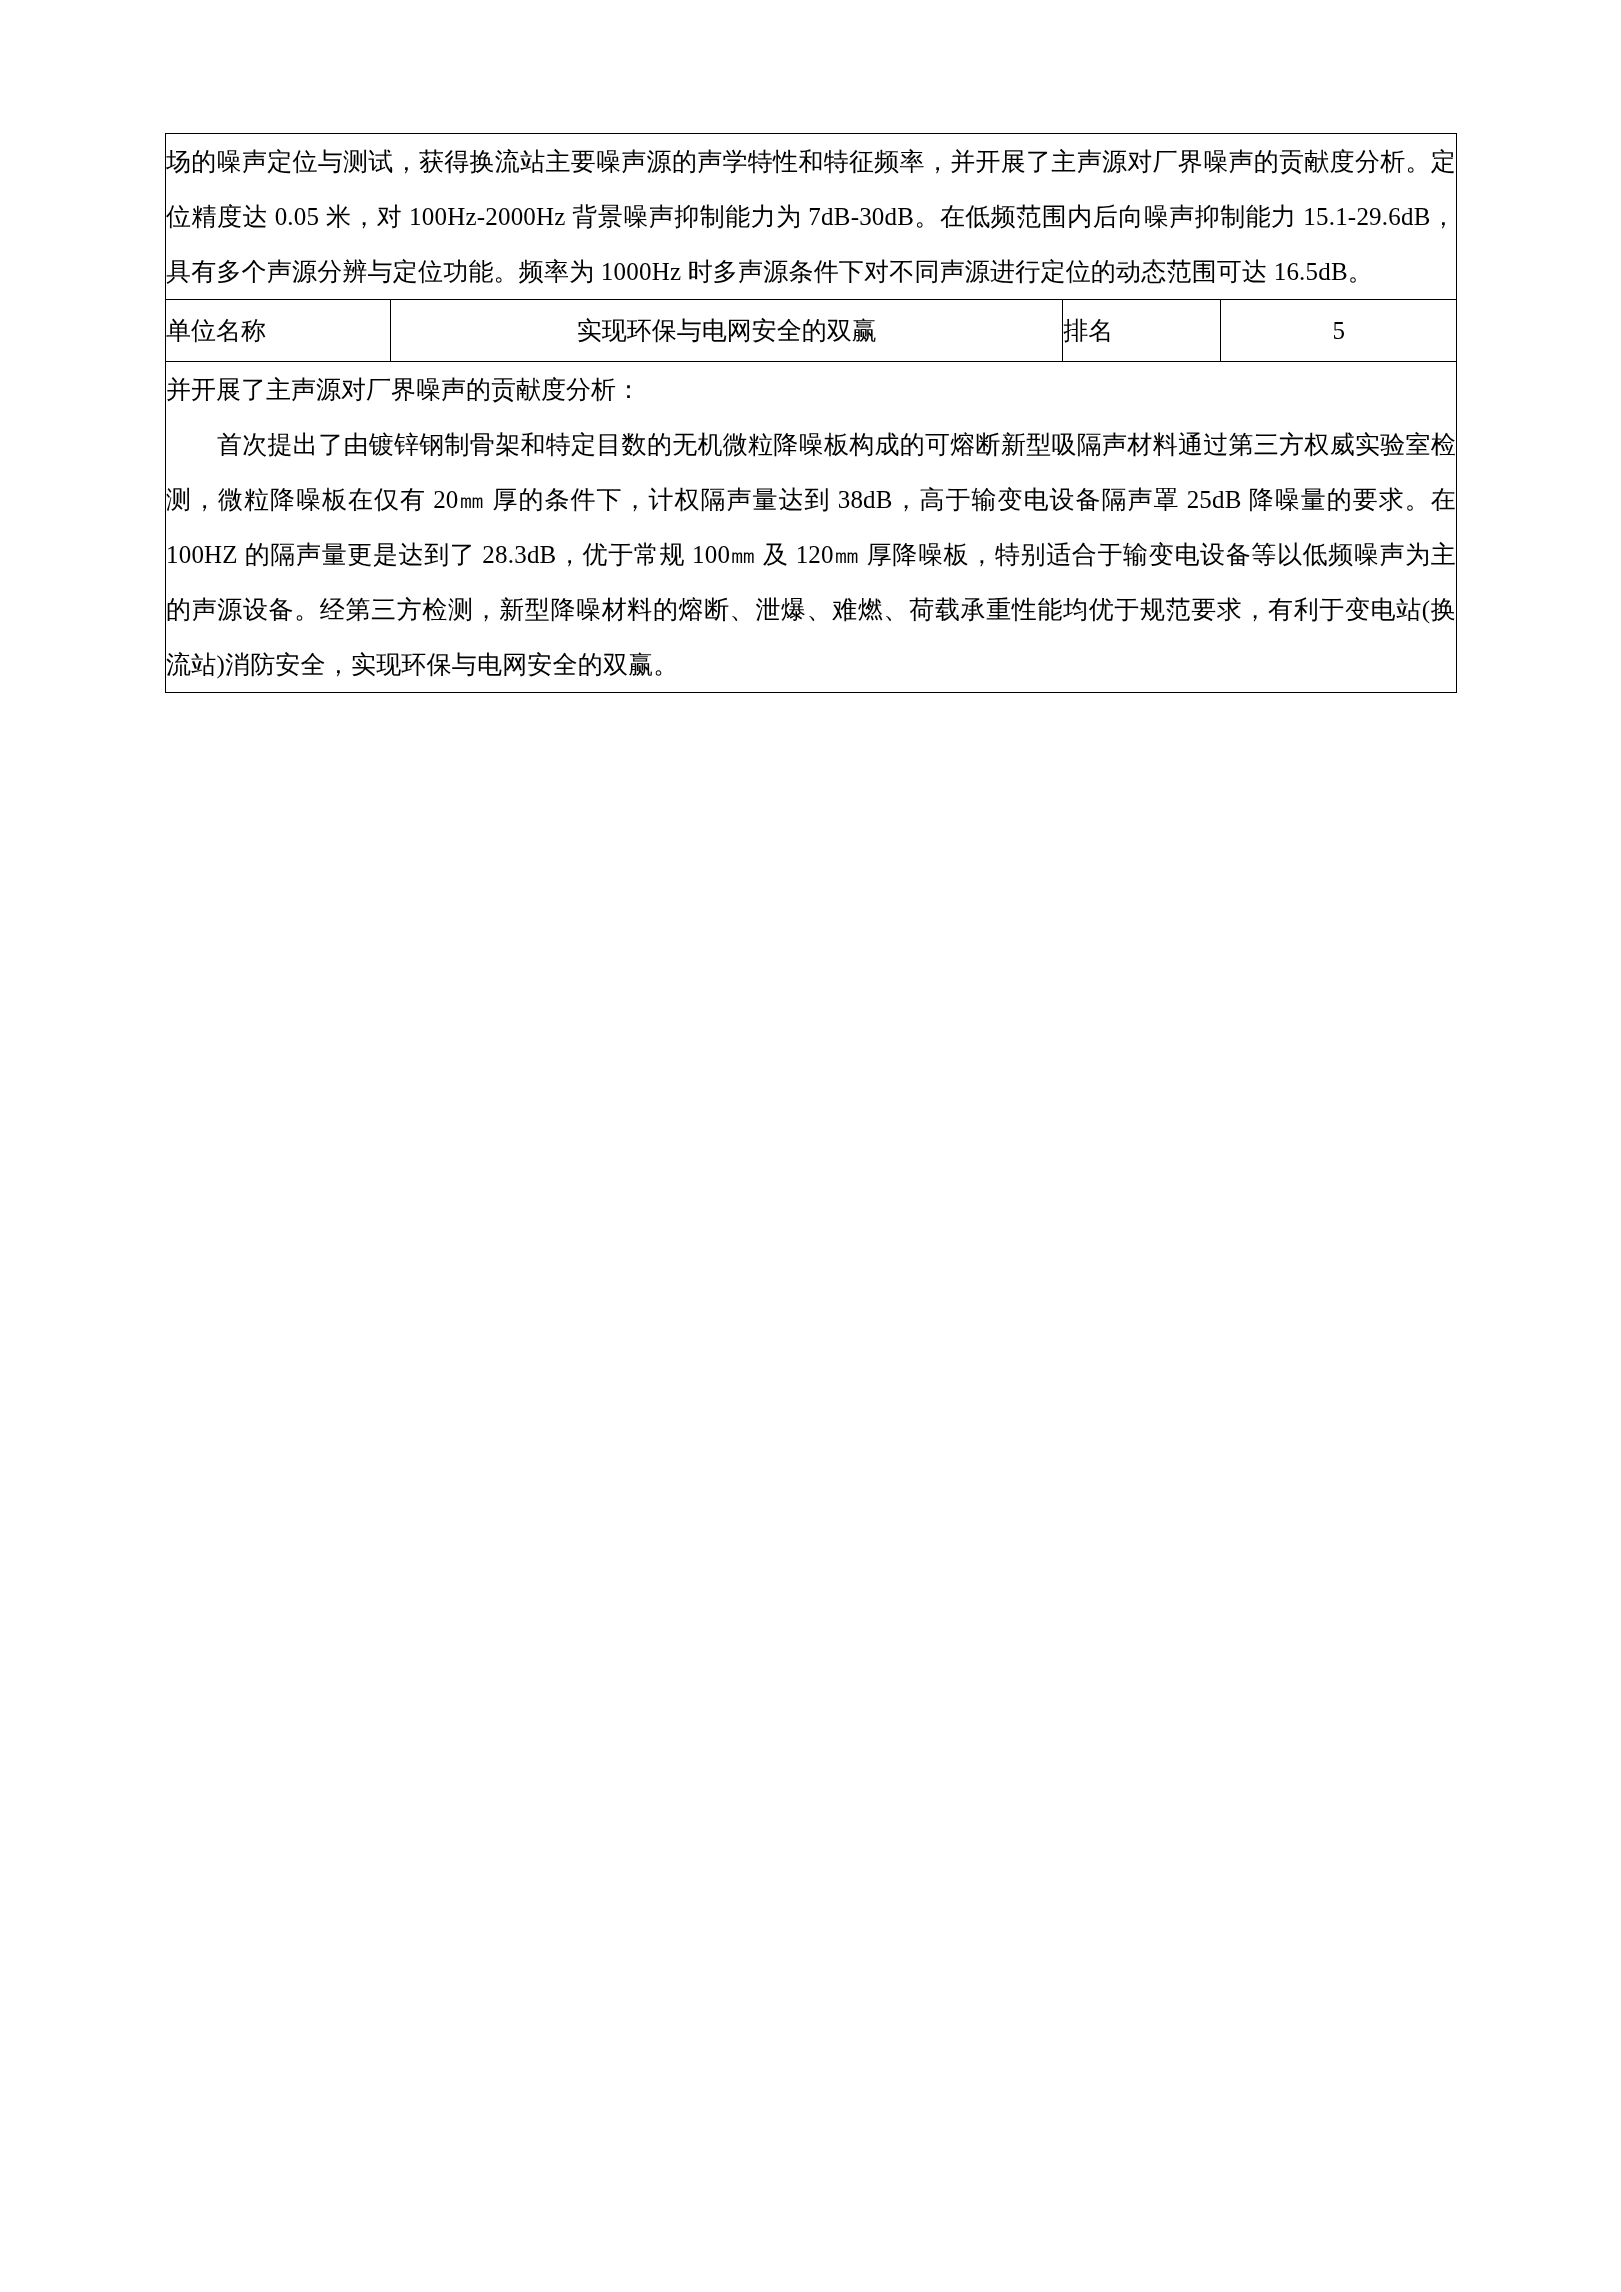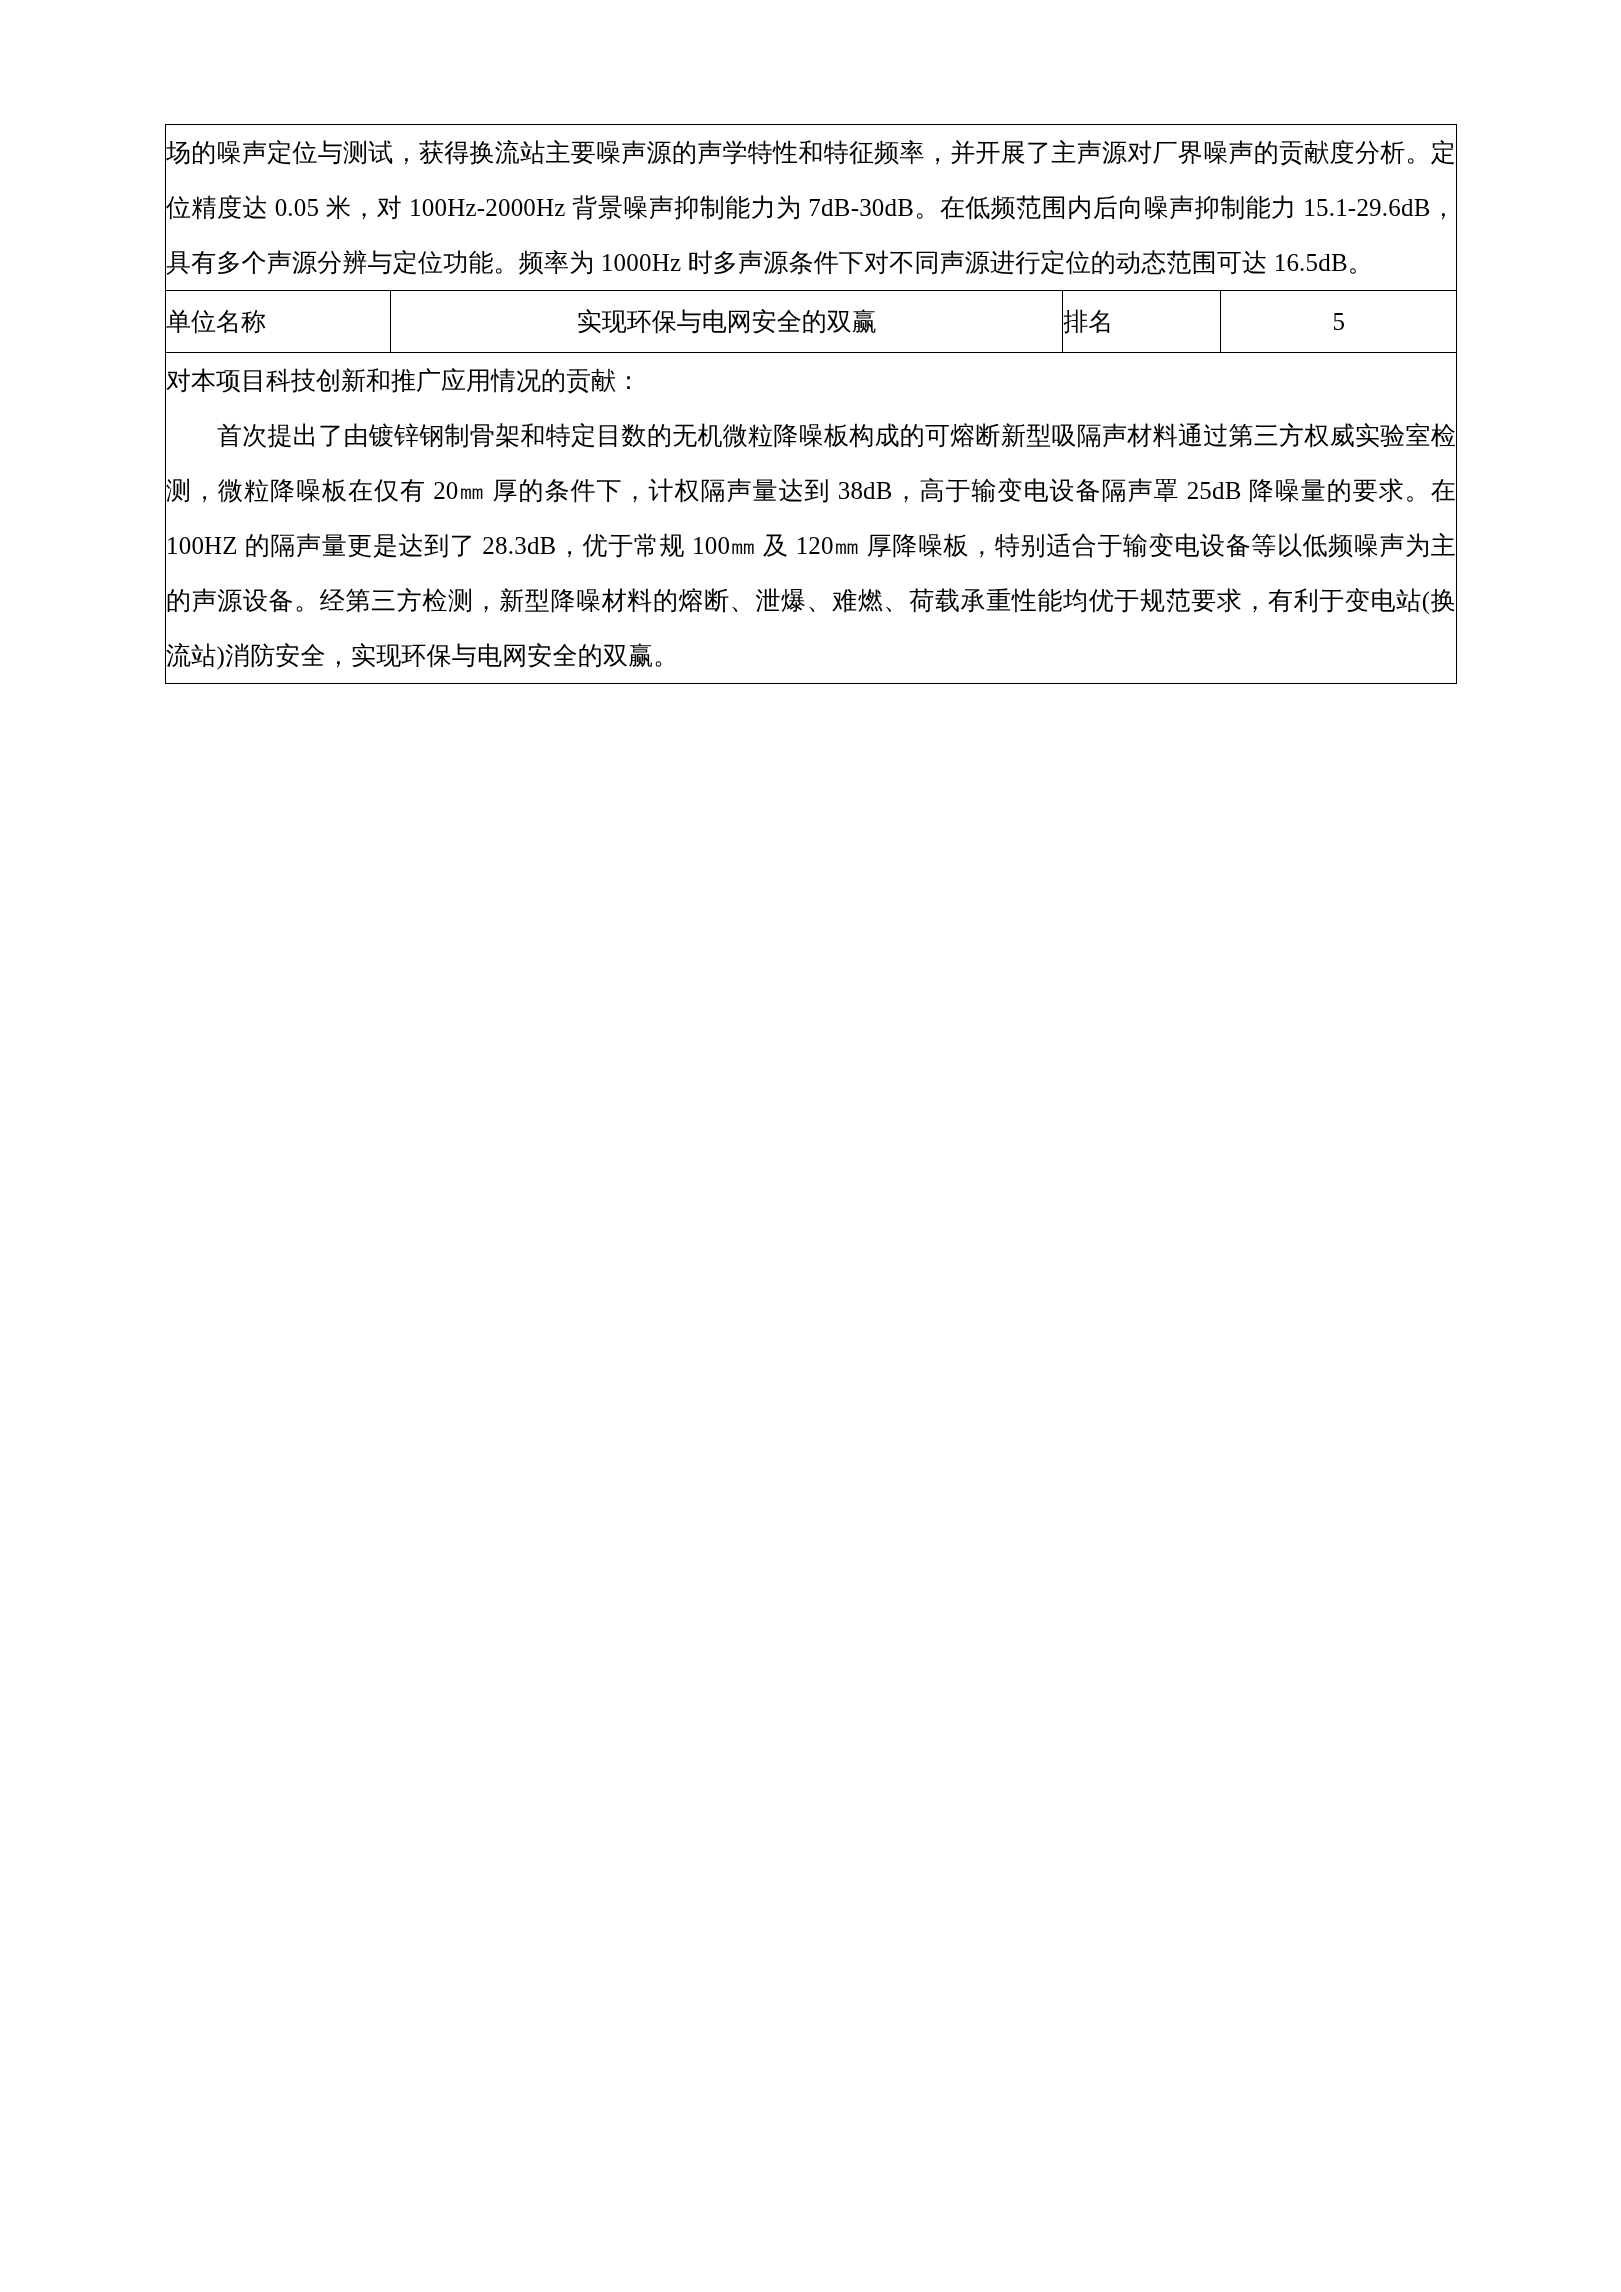--- a/index.html
+++ b/index.html
@@ -18,21 +18,21 @@
     position: absolute;
     left: 0;
     top: 0;
     width: 1621px;
     height: 2293px;
     background: #ffffff;
   }
   .doc-table {
     position: absolute;
     left: 165px;
-    top: 124px;
+    top: 133px;
     width: 1292px;
     border-collapse: collapse;
     table-layout: fixed;
   }
   .doc-table td {
     border: 1px solid #000000;
     padding: 0;
     vertical-align: middle;
   }
   .para-cell {
@@ -87,20 +87,20 @@
         </td>
       </tr>
       <tr>
         <td class="label-cell">单位名称</td>
         <td class="value-cell">实现环保与电网安全的双赢</td>
         <td class="label-cell">排名</td>
         <td class="value-cell">5</td>
       </tr>
       <tr>
         <td colspan="4" class="block-cell">
-          <div class="contrib-head">对本项目科技创新和推广应用情况的贡献：</div>
+          <div class="contrib-head">并开展了主声源对厂界噪声的贡献度分析：</div>
           <div class="para indent">首次提出了由镀锌钢制骨架和特定目数的无机微粒降噪板构成的可熔断新型吸隔声材料通过第三方权威实验室检测，微粒降噪板在仅有 20㎜ 厚的条件下，计权隔声量达到 38dB，高于输变电设备隔声罩 25dB 降噪量的要求。在 100HZ 的隔声量更是达到了 28.3dB，优于常规 100㎜ 及 120㎜ 厚降噪板，特别适合于输变电设备等以低频噪声为主的声源设备。经第三方检测，新型降噪材料的熔断、泄爆、难燃、荷载承重性能均优于规范要求，有利于变电站(换流站)消防安全，实现环保与电网安全的双赢。</div>
         </td>
       </tr>
     </tbody>
   </table>
 </div>
 
 
 </body></html>

